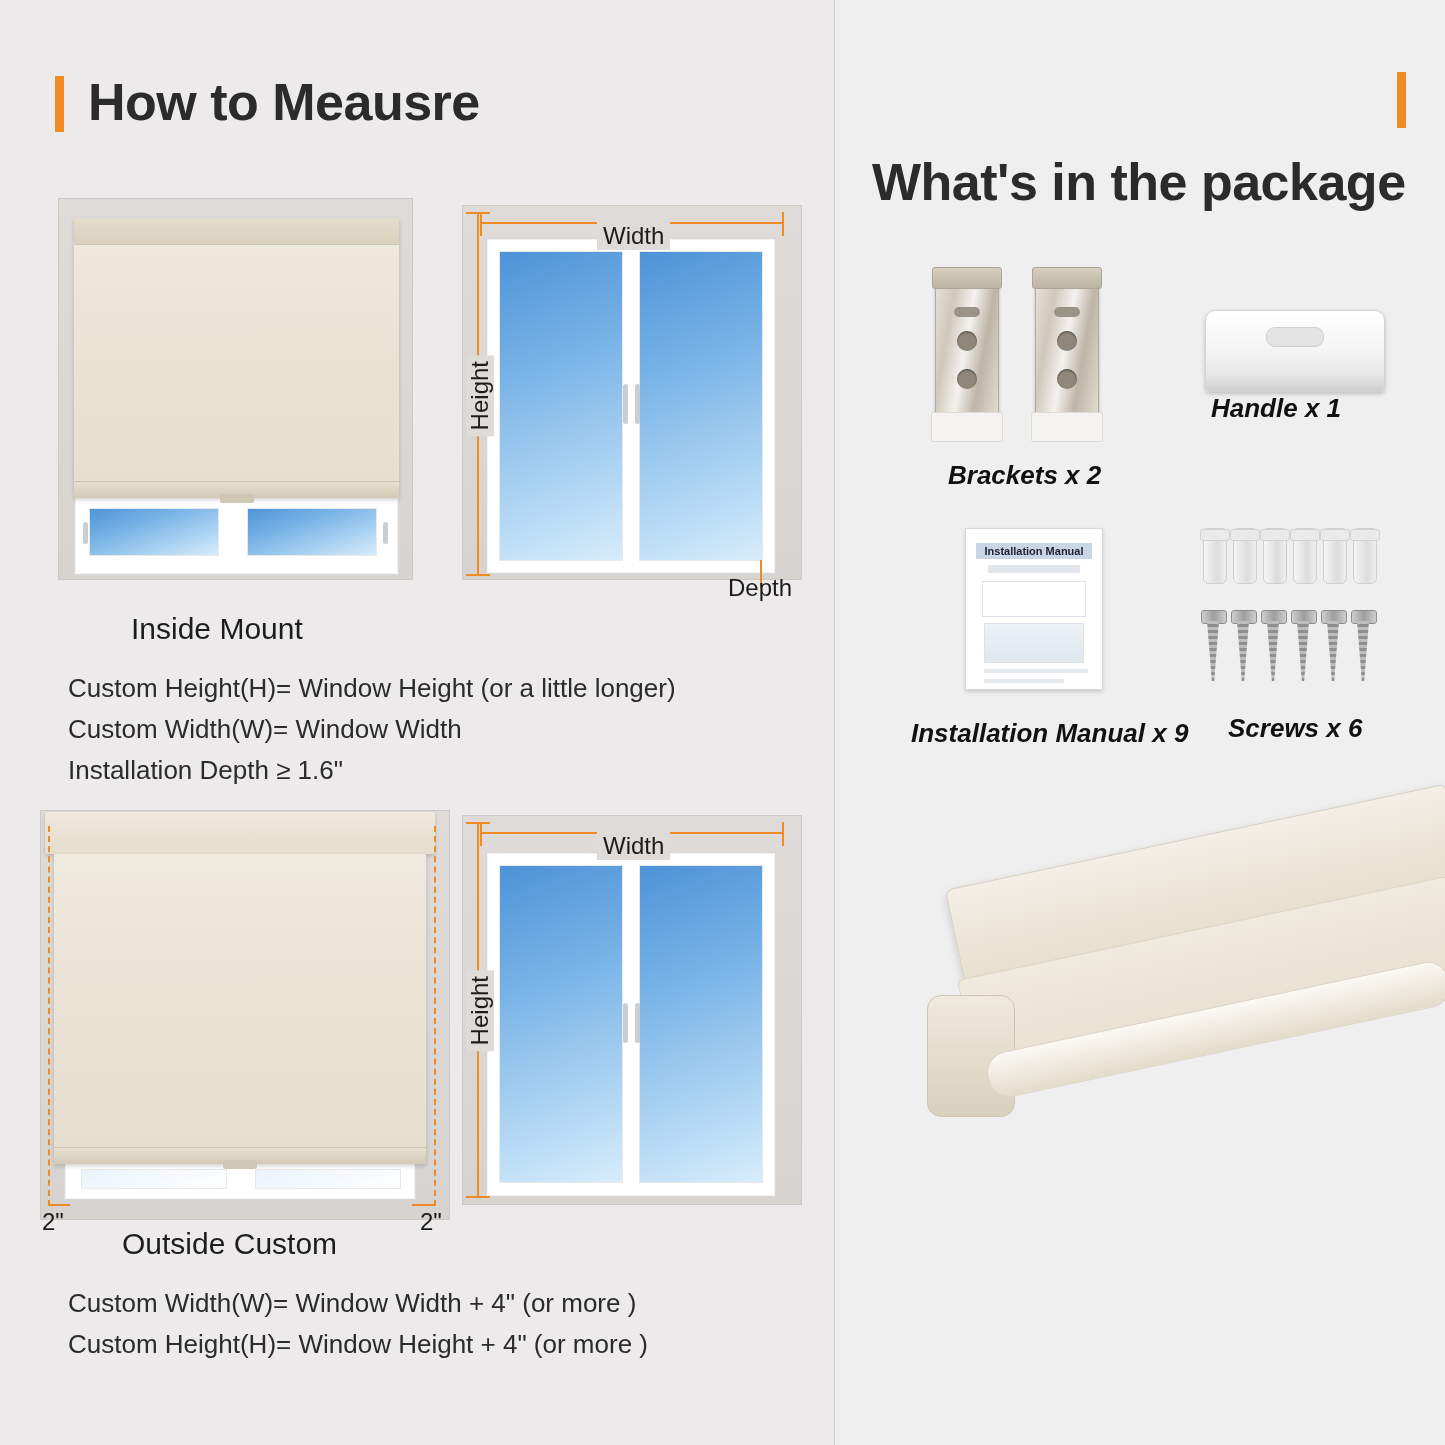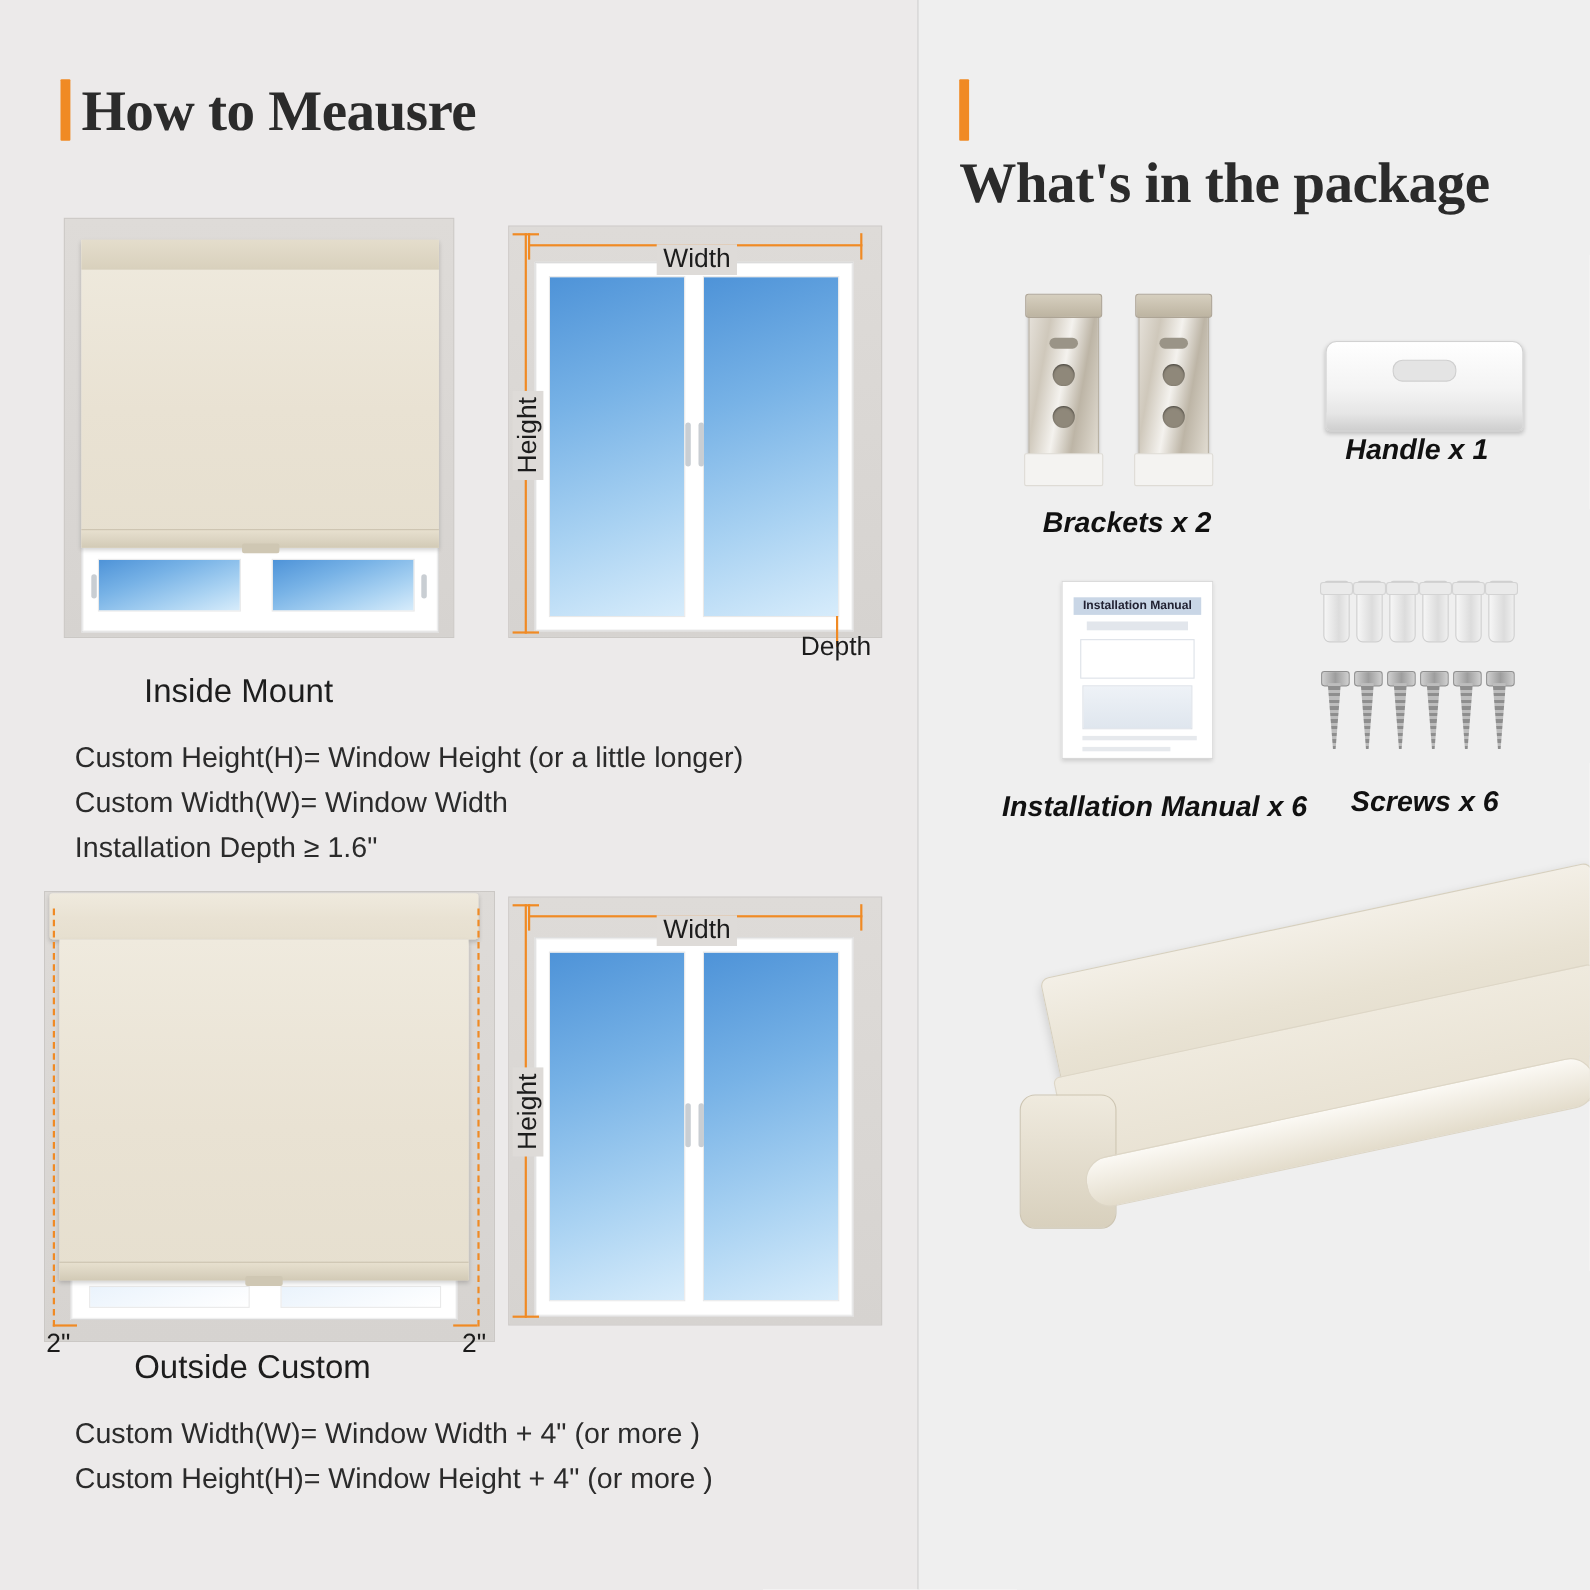--- a/index.html
+++ b/index.html
@@ -23,21 +23,21 @@
     width:610px;height:1445px;
     background:#efefef;
     box-sizing:border-box;
   }
   .divider{
     position:absolute;left:834px;top:0;width:2px;height:1445px;background:#cfcfcf;
   }
 
   
   .heading{
-    display:flex;align-items:flex-start;gap:10px;font-family:Liberation Serif, serif;
+    display:flex;align-items:flex-end;gap:24px;
   }
   .heading .bar{
     width:9px;height:56px;background:#f08a24;border-radius:1px;
   }
   .heading .txt{
     font-size:52px;font-weight:bold;color:#2b2b2b;letter-spacing:-0.5px;
     white-space:nowrap;
   }
   #left-heading{position:absolute;left:55px;top:72px;}
   #right-heading{position:absolute;left:872px;top:72px;}
@@ -348,31 +348,31 @@
         <div class="cap"></div>
         <div class="slot" style="top:34px;"></div>
         <div class="hole" style="top:58px;"></div>
         <div class="hole" style="top:96px;"></div>
       </div>
       <div class="bracket-foot" style="left:96px;top:140px;position:absolute;"></div>
     </div>
     <div class="pkg-caption" style="left:113px;top:460px;">Brackets x 2</div>
 
     <div class="handle-part" style="left:370px;top:310px;"></div>
-    <div class="pkg-caption" style="left:388px;top:393px;">Handle x 1</div>
+    <div class="pkg-caption" style="left:376px;top:393px;">Handle x 1</div>
 
     <div class="manual" style="left:130px;top:528px;">
       <div class="m-title">Installation Manual</div>
       <div class="m-sub"></div>
       <div class="m-box"></div>
       <div class="m-pic"></div>
       <div class="m-line" style="top:140px;width:104px;"></div>
       <div class="m-line" style="top:150px;width:80px;"></div>
     </div>
-    <div class="pkg-caption" style="left:76px;top:718px;">Installation Manual x 6</div>
+    <div class="pkg-caption" style="left:76px;top:718px;">Installation Manual x 9</div>
 
     <div style="position:absolute;left:368px;top:528px;">
       <div class="anchor" style="left:0;top:0;"></div>
       <div class="anchor" style="left:30px;top:0;"></div>
       <div class="anchor" style="left:60px;top:0;"></div>
       <div class="anchor" style="left:90px;top:0;"></div>
       <div class="anchor" style="left:120px;top:0;"></div>
       <div class="anchor" style="left:150px;top:0;"></div>
 
       <div class="screw" style="left:2px;top:82px;">

